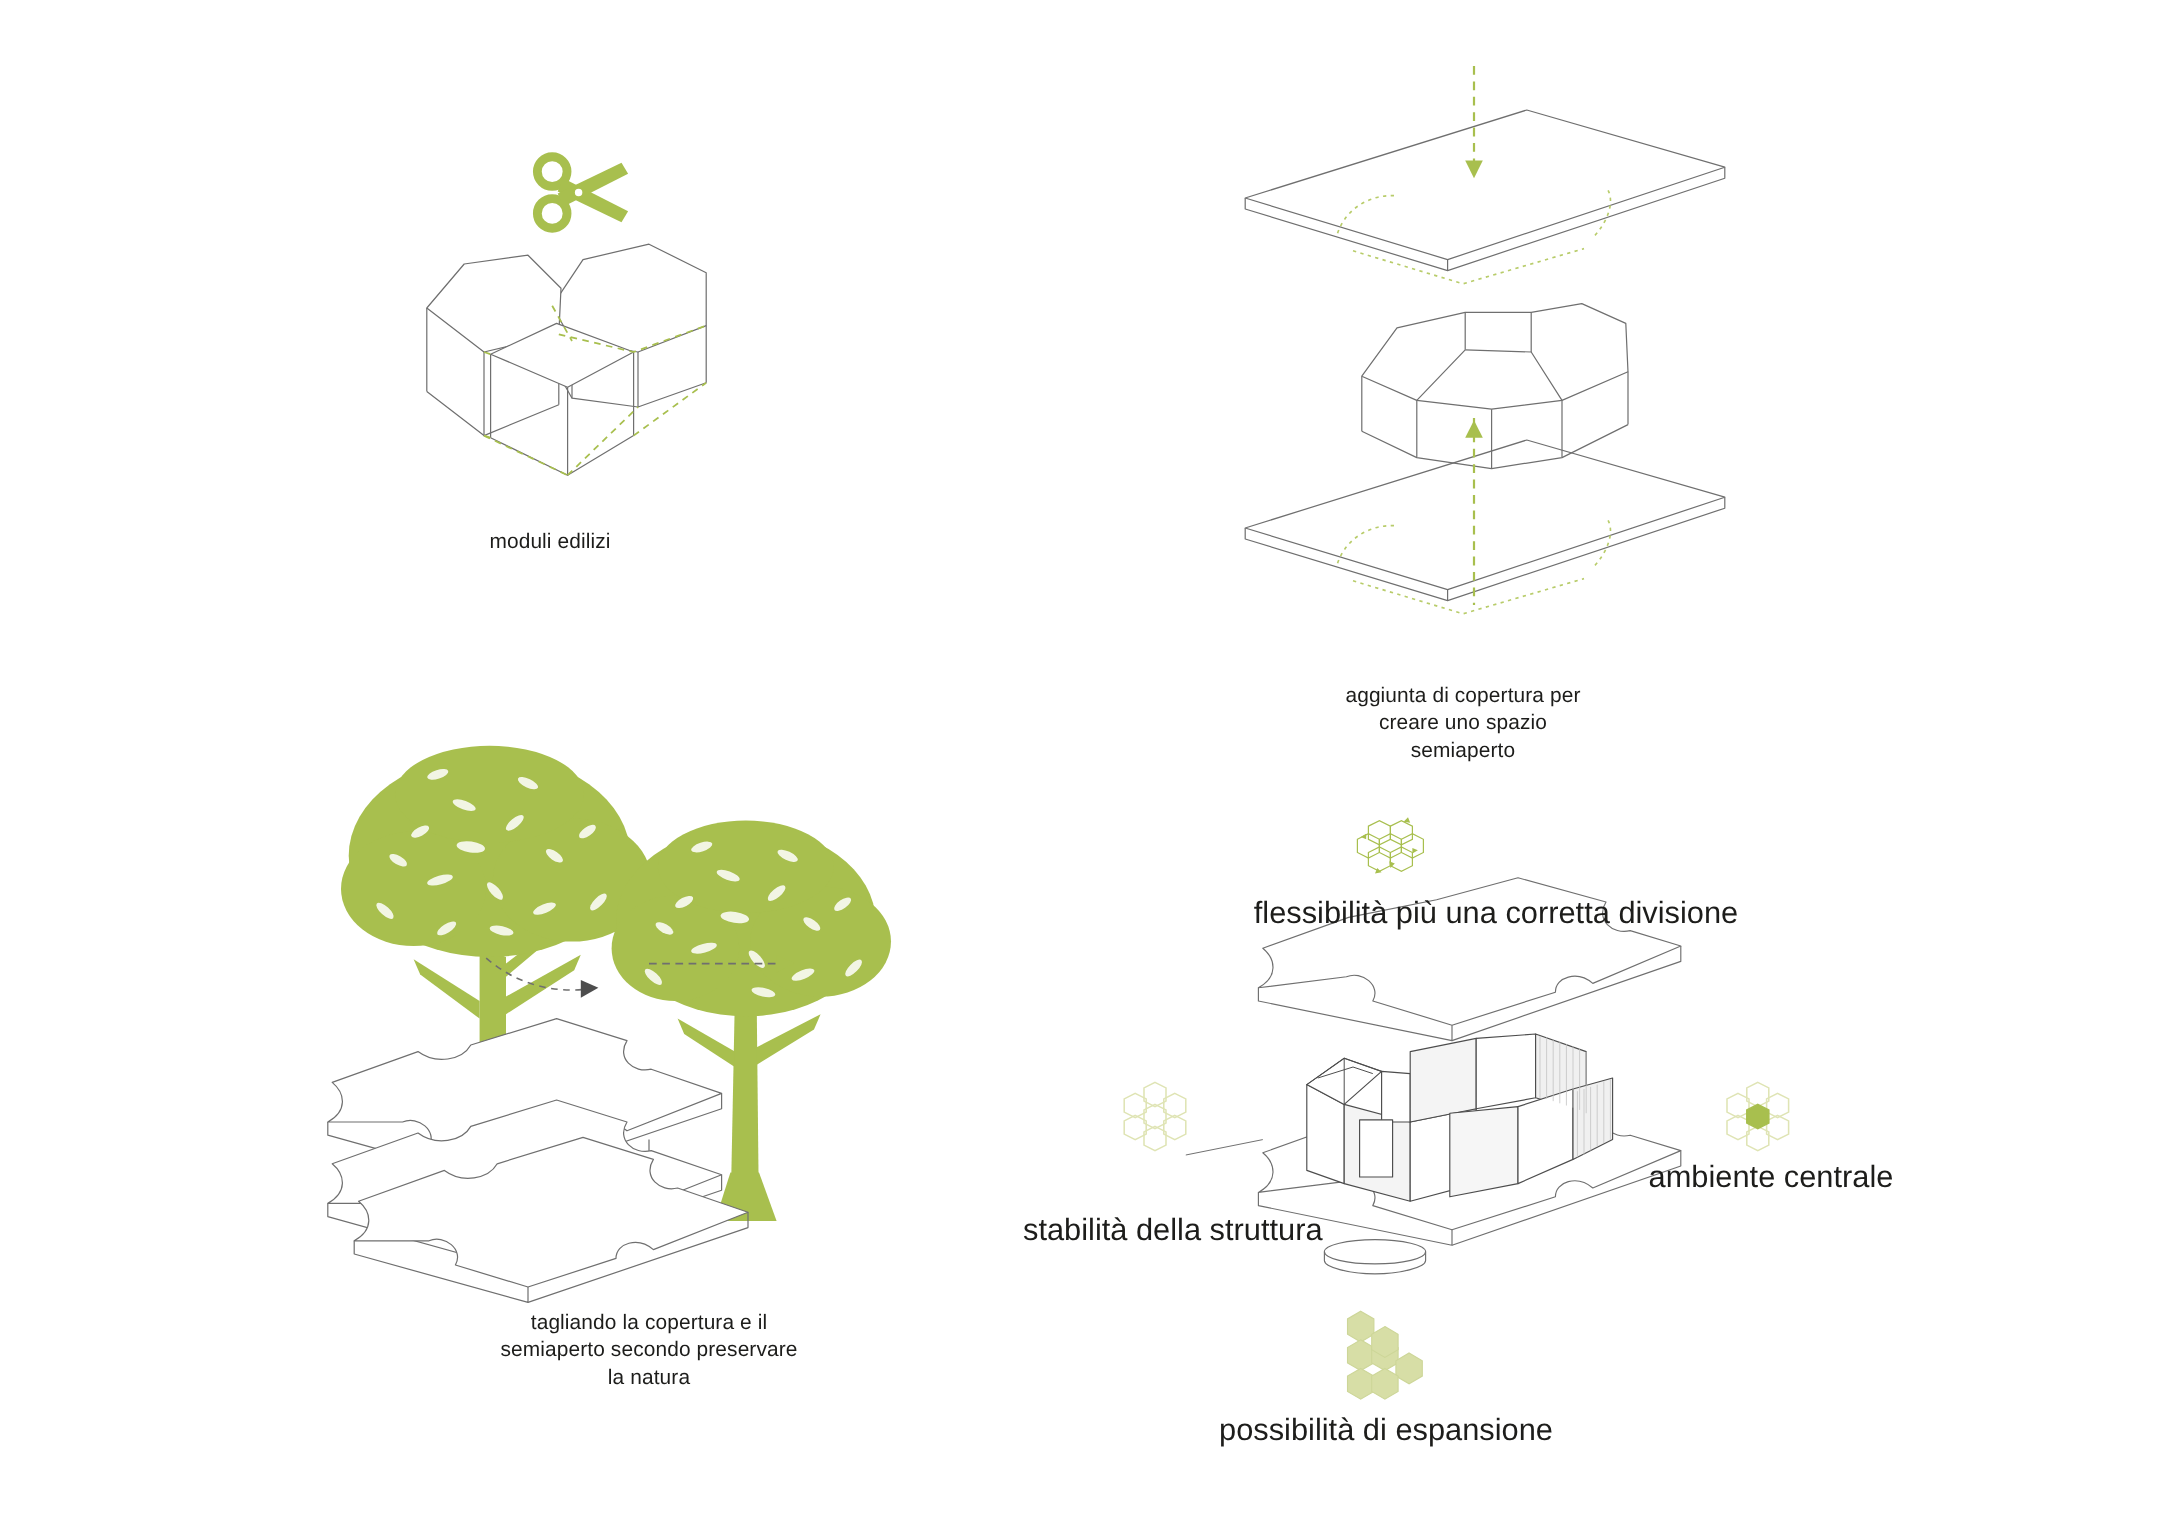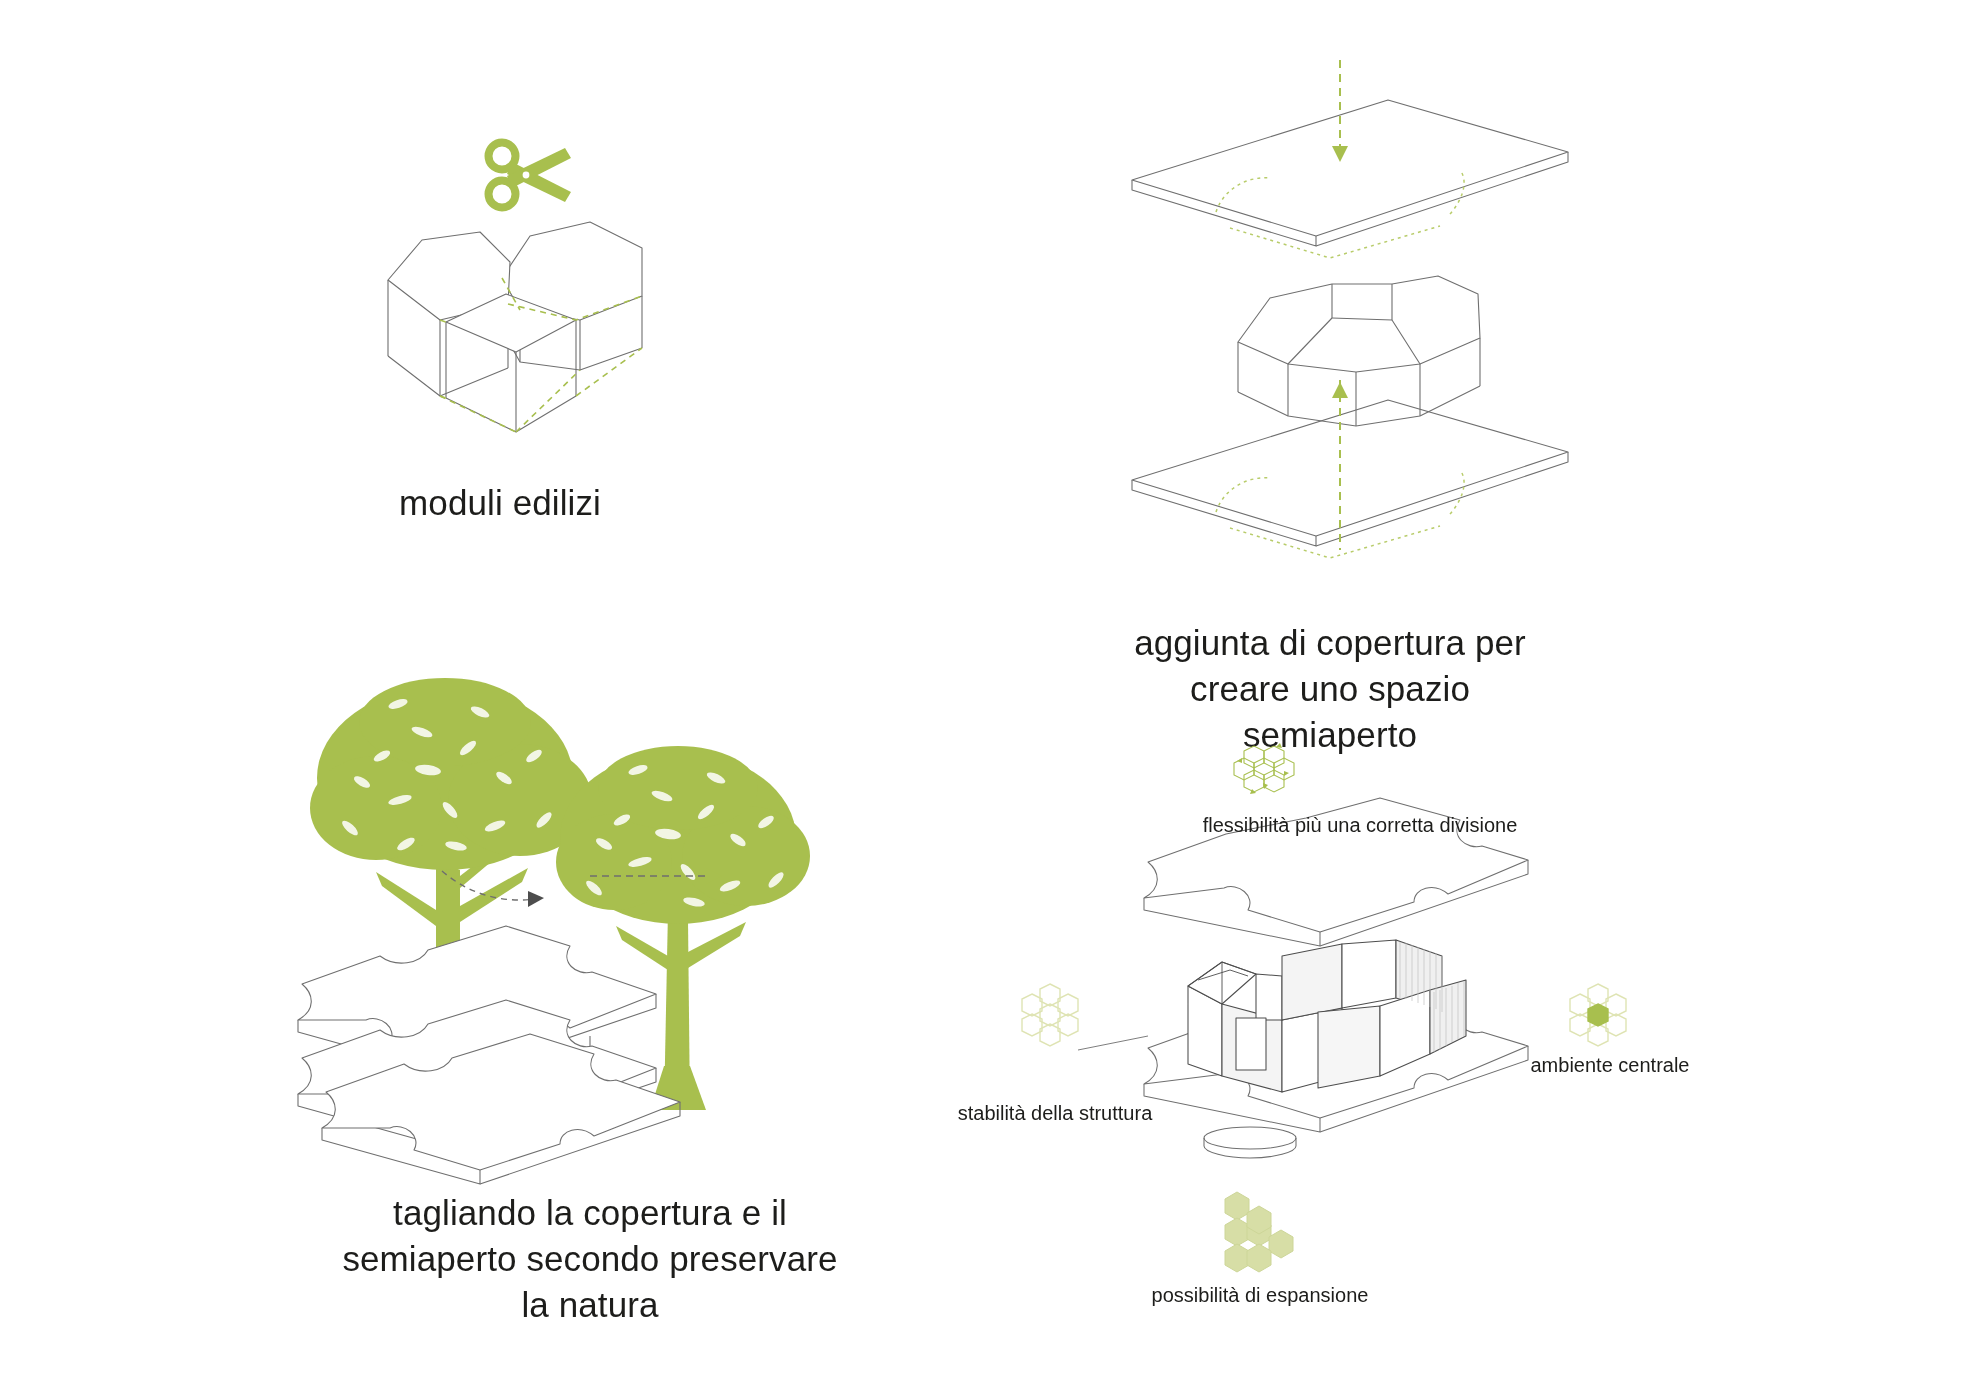--- a/index.html
+++ b/index.html
@@ -5,27 +5,27 @@
 <style>
   html,body{margin:0;padding:0;background:#ffffff;}
   body{
     width:1980px;height:1400px;position:relative;overflow:hidden;
     font-family:"Liberation Sans","DejaVu Sans",sans-serif;
     color:#1a1a1a;
   }
   .panel{position:absolute;}
   .caption{
     position:absolute;text-align:center;
-    font-size:35px;line-height:1.32;color:#1d1d1b;
+    font-size:19px;line-height:1.32;color:#1d1d1b;
     font-family:"Liberation Sans","DejaVu Sans",sans-serif;
     letter-spacing:.1px;white-space:pre-line;
   }
   .smalllabel{
     position:absolute;text-align:center;
-    font-size:20px;line-height:1.3;color:#1d1d1b;
+    font-size:28px;line-height:1.3;color:#1d1d1b;
     font-family:"Liberation Sans","DejaVu Sans",sans-serif;
     white-space:nowrap;
   }
   svg{display:block;overflow:visible;}
 </style>
 </head>
 <body>
 
 <div class="panel" style="left:380px;top:170px;width:420px;height:280px;">
   <svg width="420" height="280" viewBox="0 0 420 280">

